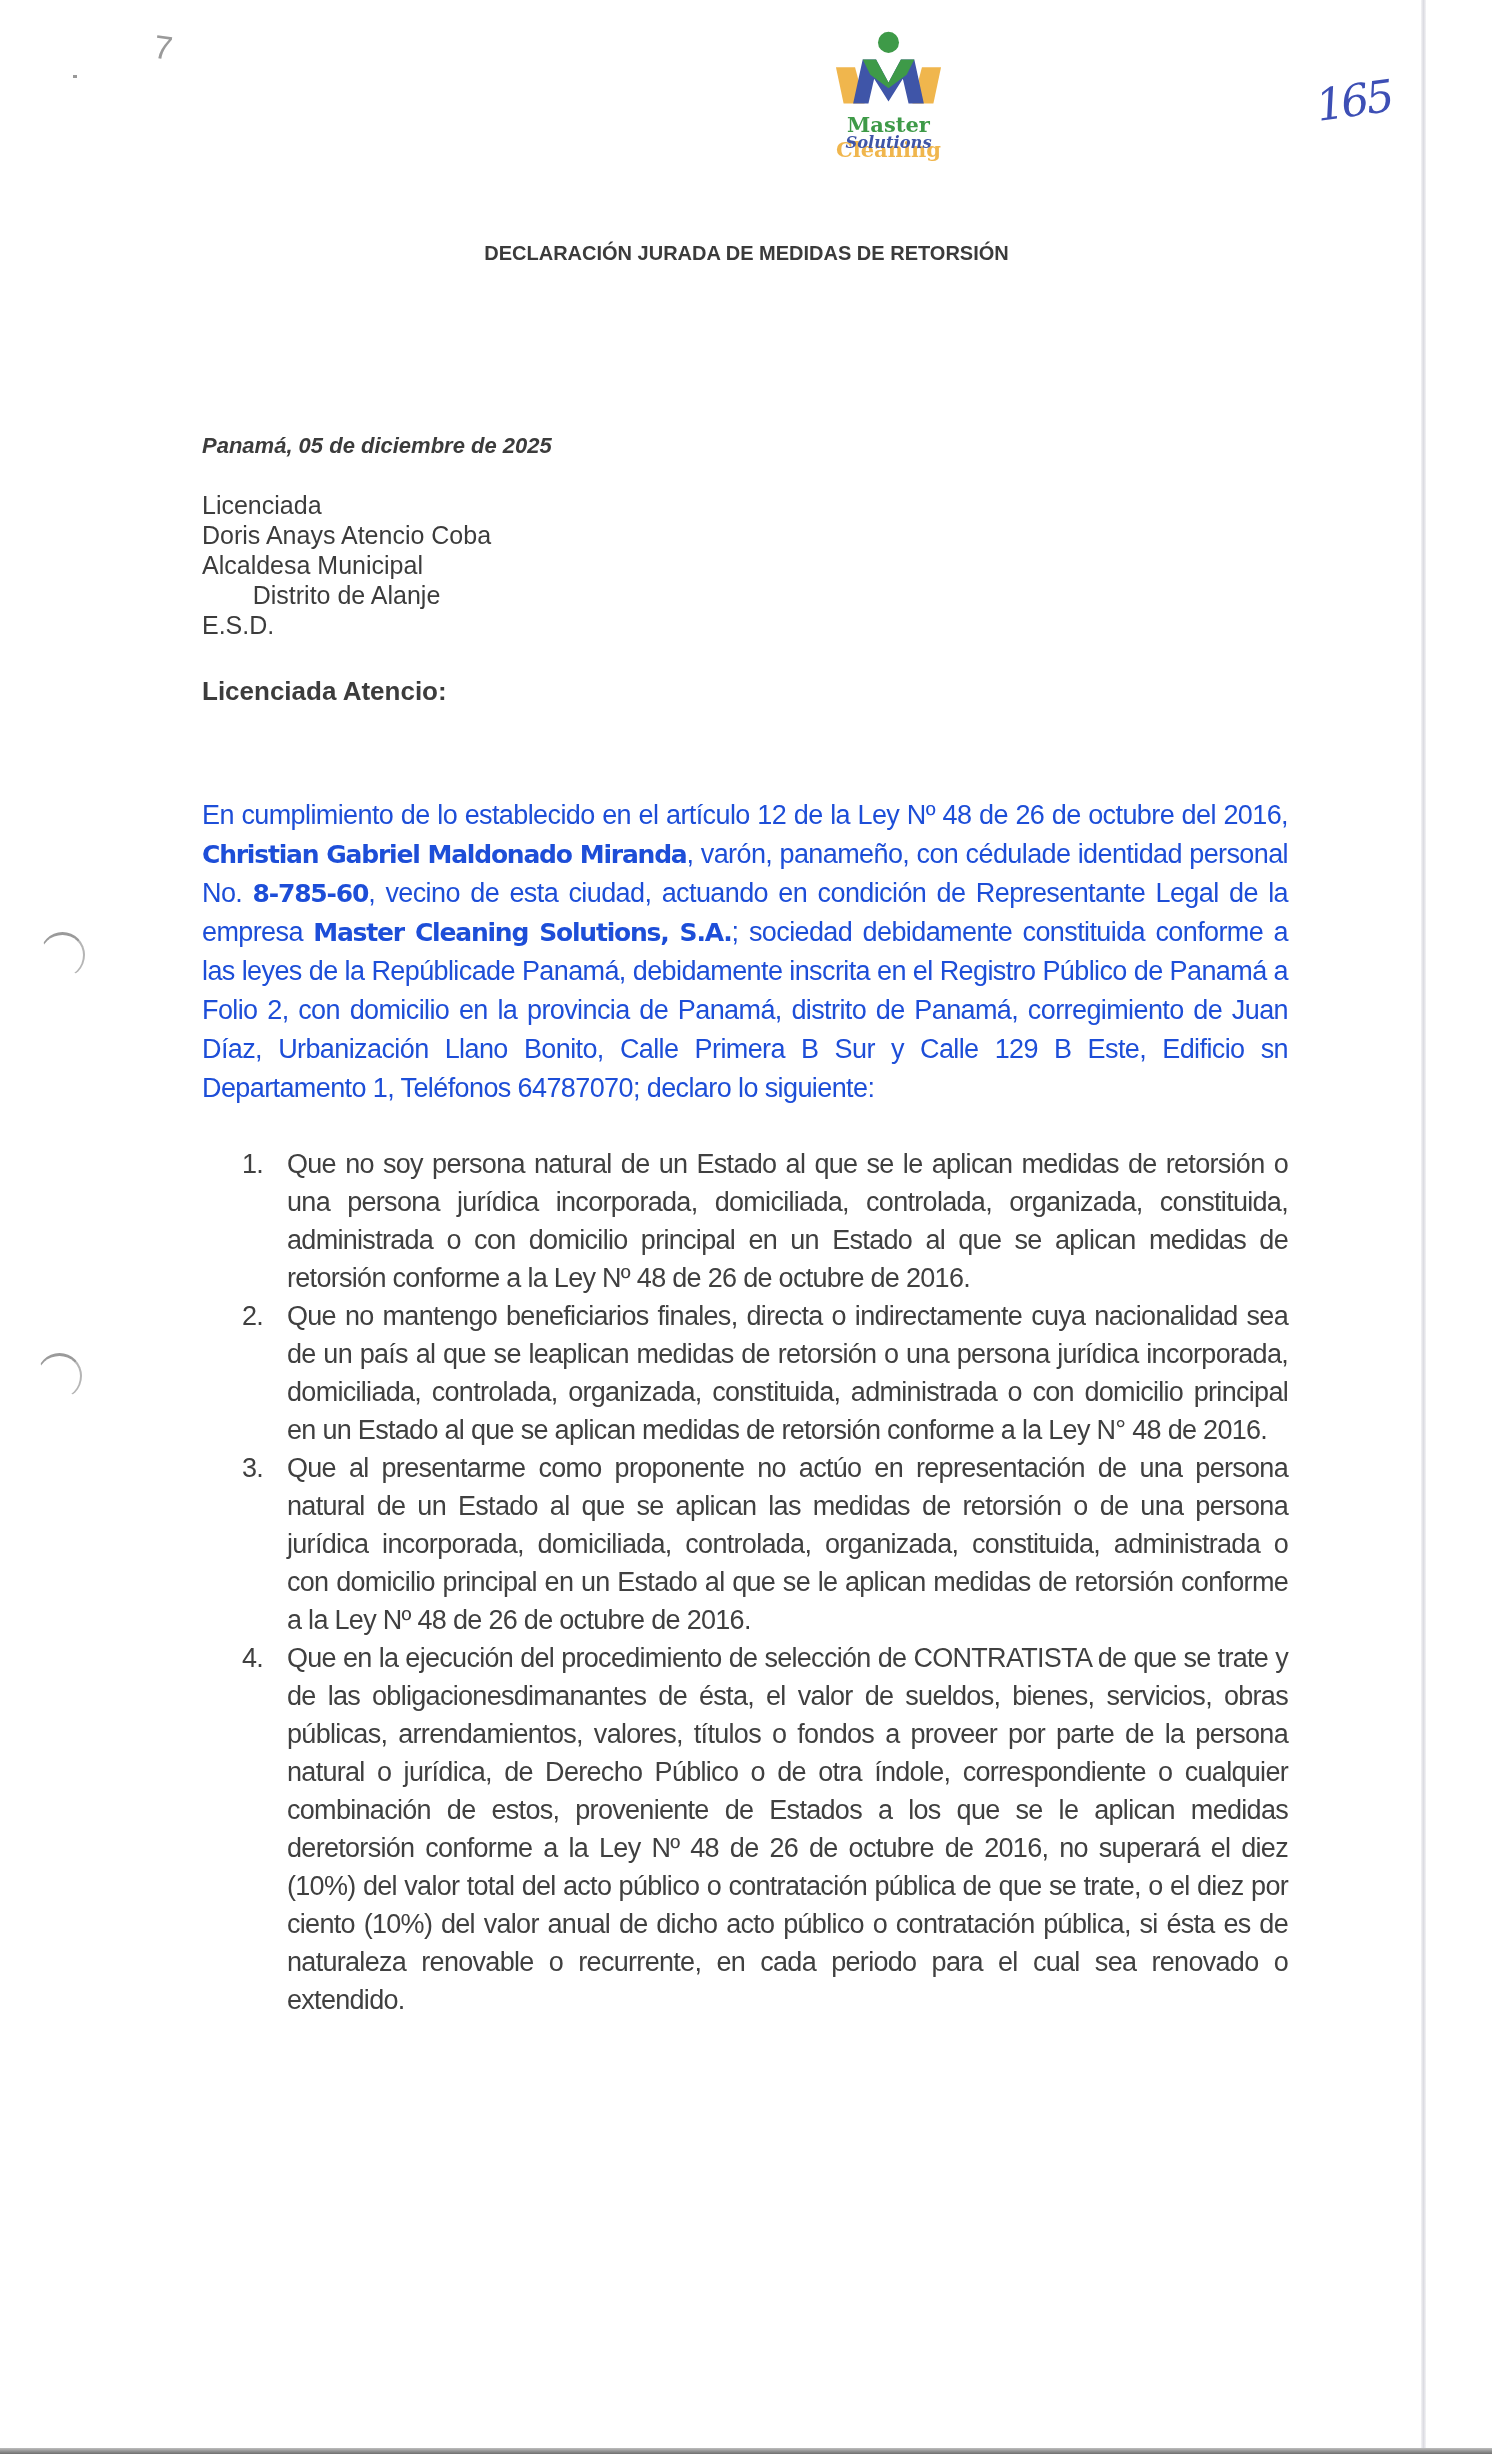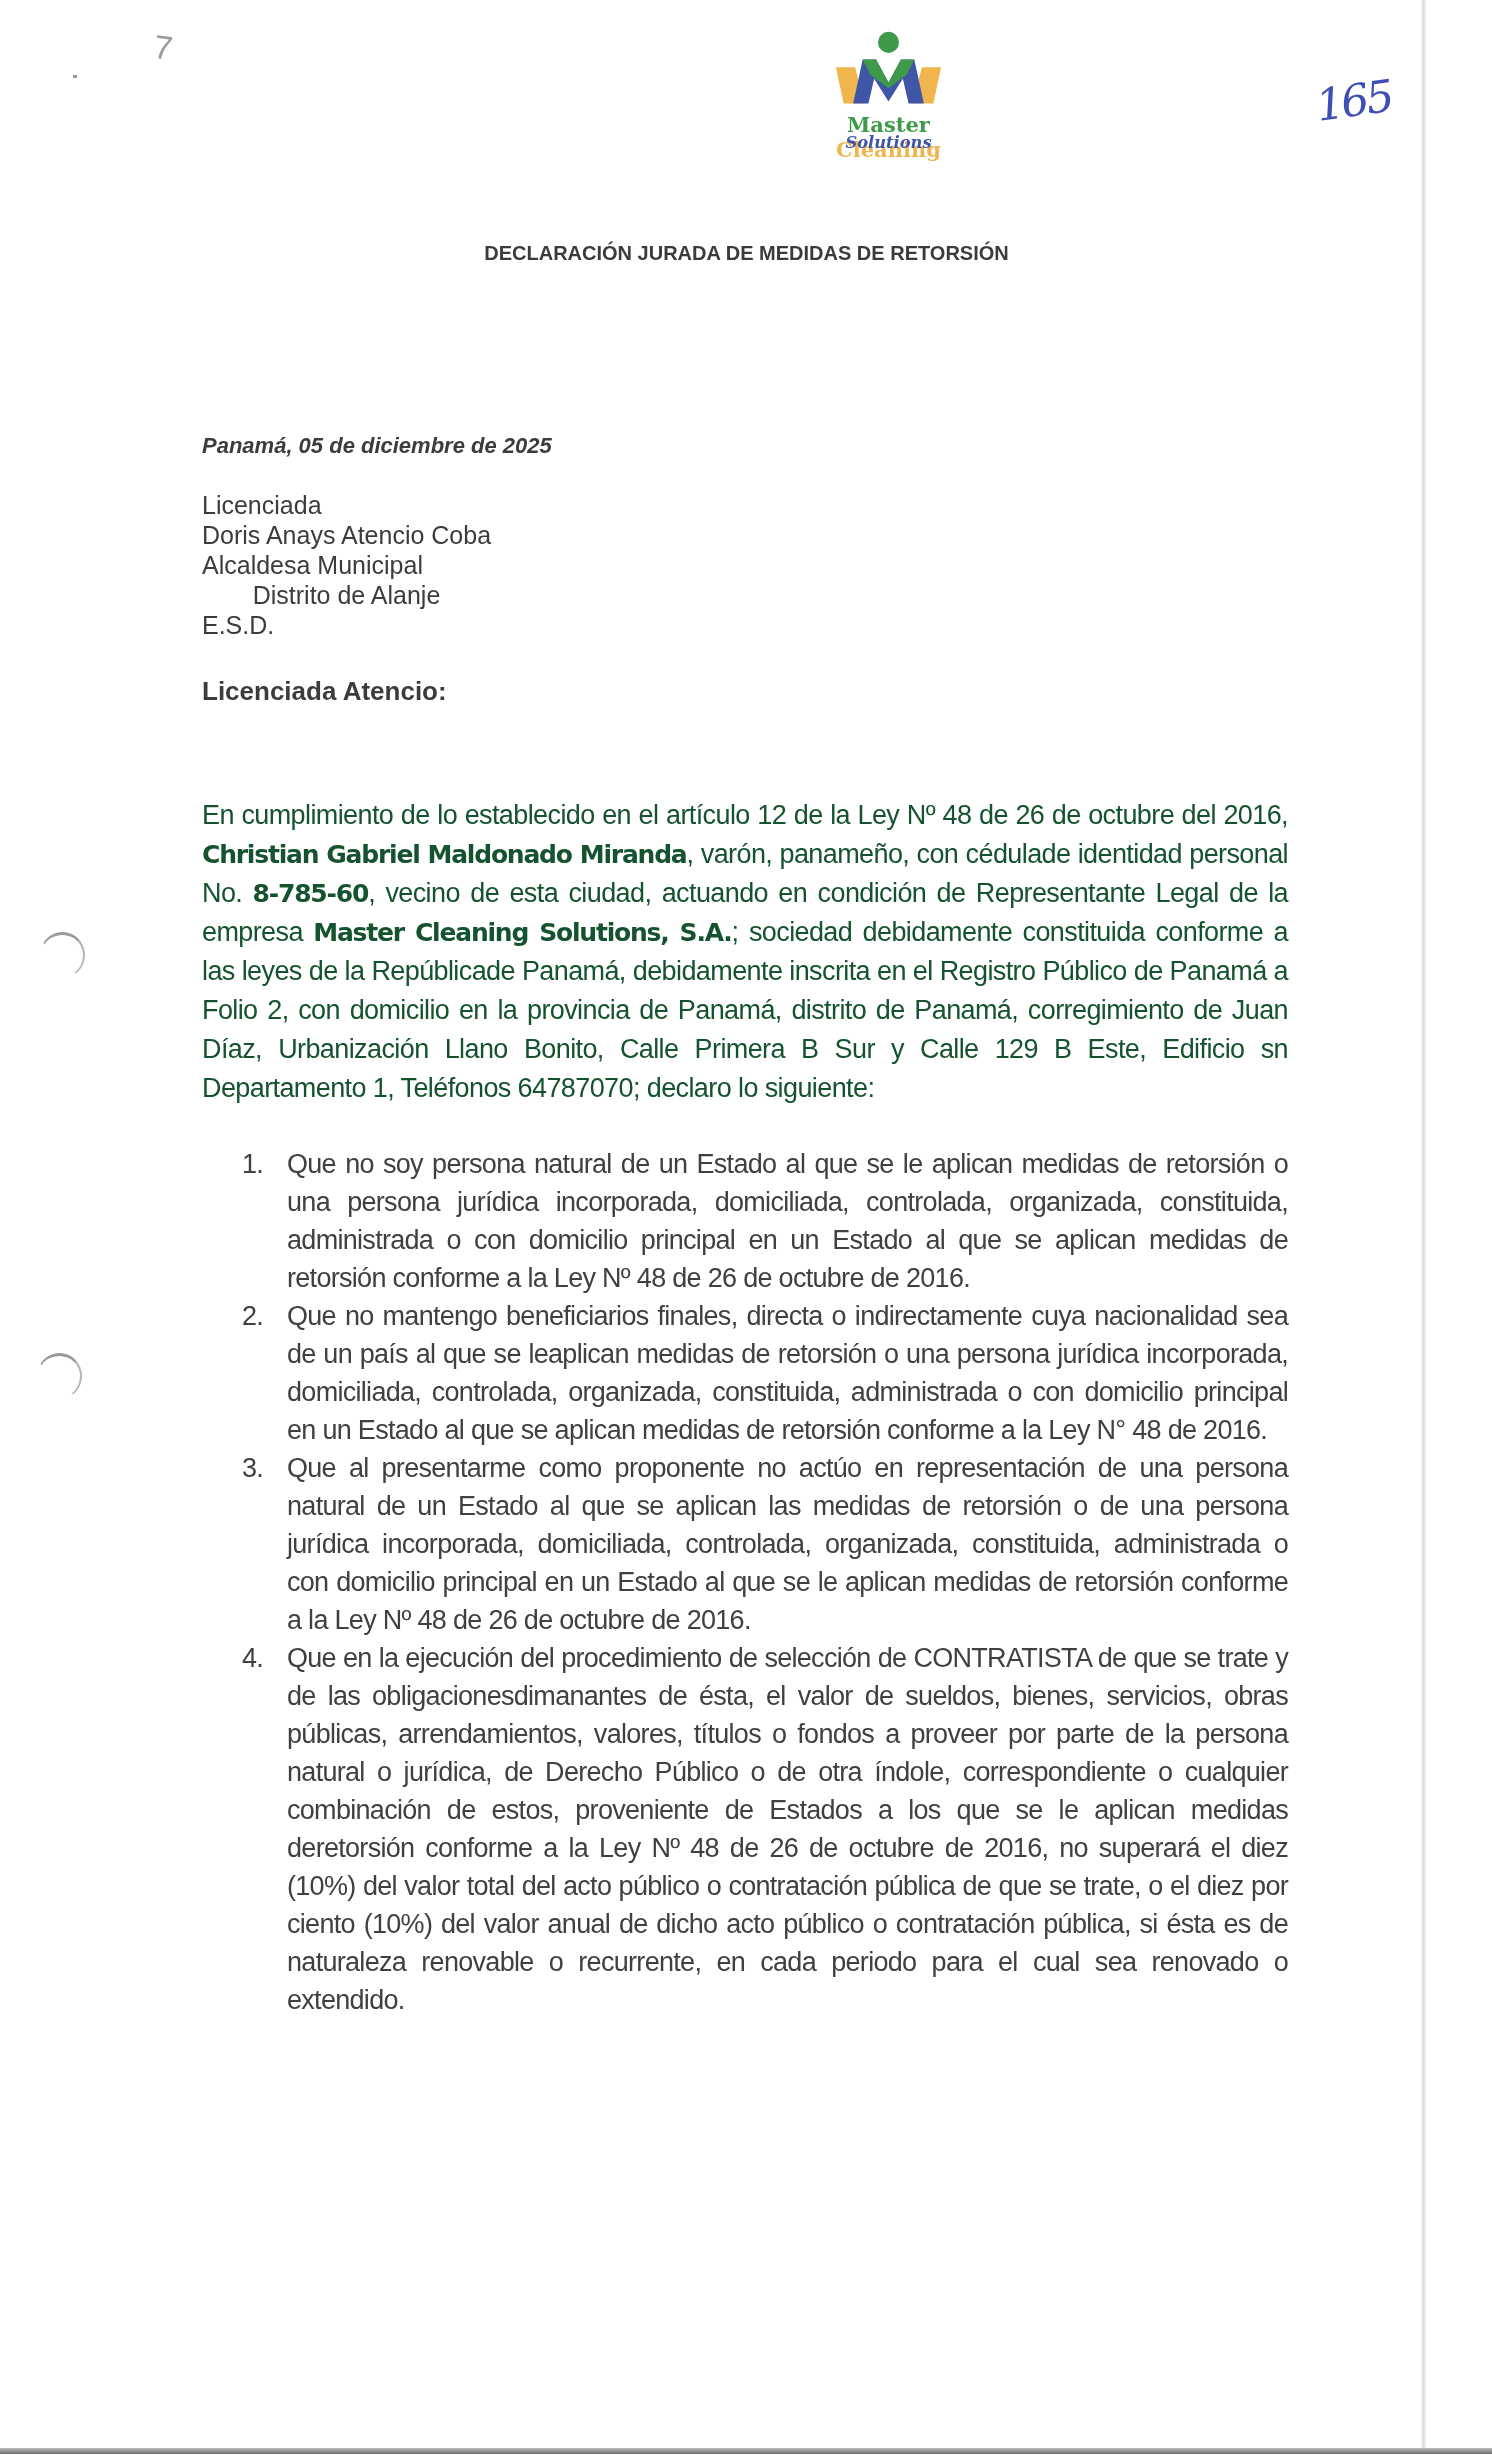--- a/index.html
+++ b/index.html
@@ -59,21 +59,21 @@
     .block { position: absolute; left: 202px; font-size: 25px; line-height: 31px; color: #3c3c3c; }
     .date { top: 430px; font-weight: bold; font-size: 22px; font-style: italic; }
     .addressee { top: 490px; }
     .addressee div { line-height: 30px; }
     .bold { font-weight: normal; text-align: center; }
     .salutation { top: 676px; font-weight: bold; font-size: 26px; }
 
     .body-para {
       position: absolute; left: 202px; top: 769px; width: 1086px;
       font-family: "Liberation Sans Narrow", "Liberation Sans", sans-serif;
-      font-size: 27px; line-height: 39px; text-align: justify; color: #14532d;
+      font-size: 27px; line-height: 39px; text-align: justify; color: #1d4ed8;
       letter-spacing: -0.6px;
     }
     .body-para b { font-family: "DejaVu Sans", sans-serif; font-weight: bold; letter-spacing: -1.2px; font-size: 25px; }
 
     .decl-list {
       position: absolute; left: 202px; top: 1145px; width: 1086px; margin: 0; padding: 0; list-style: none;
       font-size: 27px; line-height: 38px; color: #404040; letter-spacing: -0.7px;
     }
     .decl-item { position: relative; padding-left: 85px; text-align: justify; margin: 0; }
     .decl-num { position: absolute; left: 40px; top: 0; }

